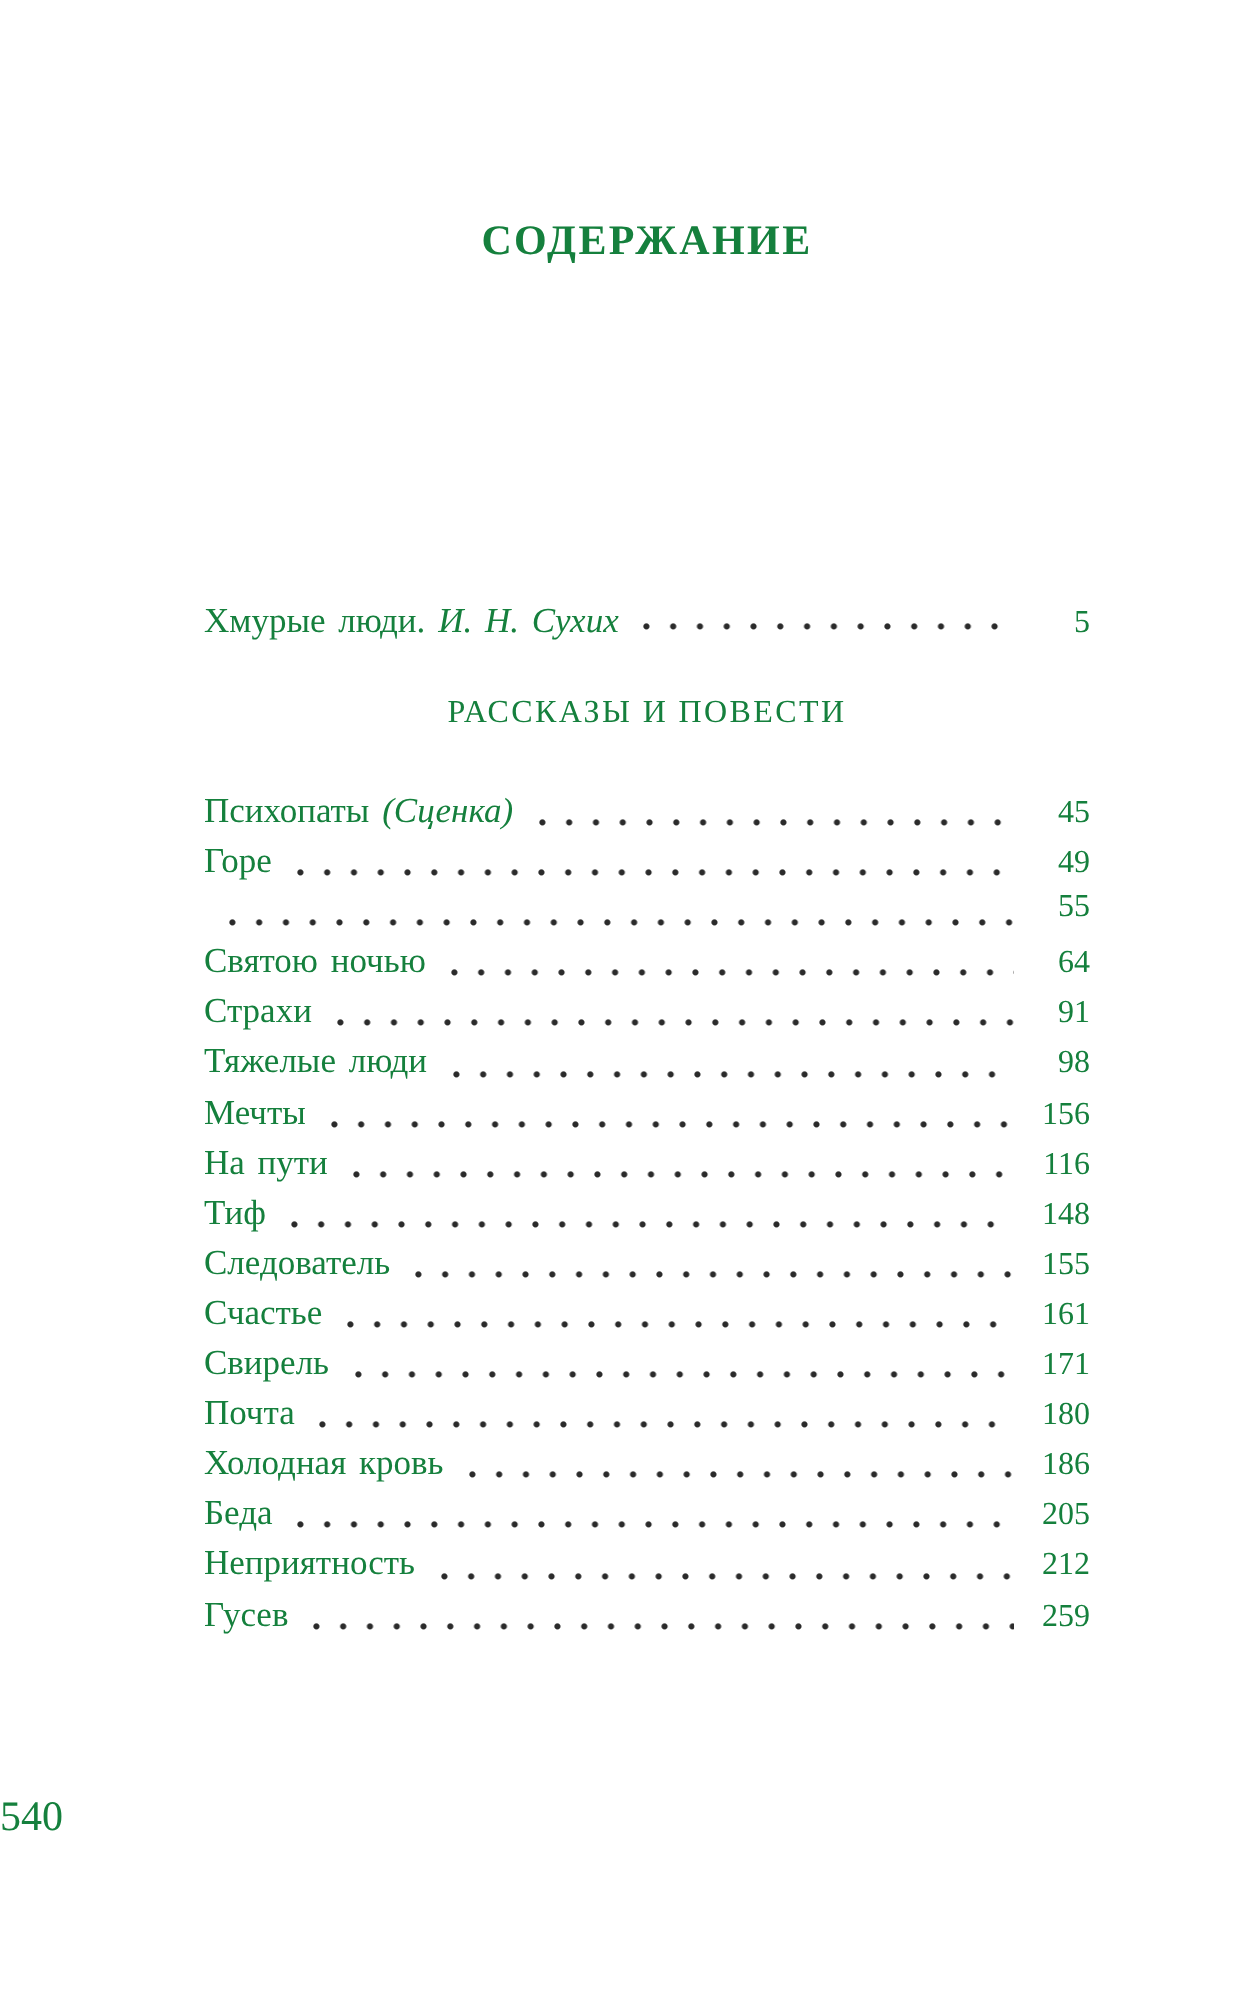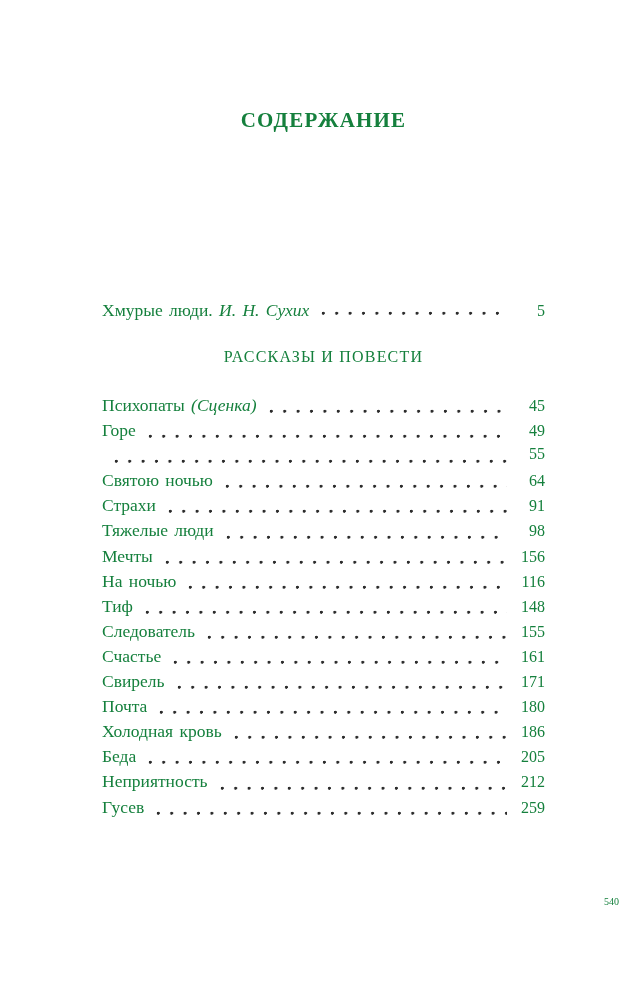--- a/index.html
+++ b/index.html
@@ -79,22 +79,22 @@
     min-width: 30px;
     text-align: right;
     font-size: 16px;
     word-spacing: normal;
   }
   .footer-folio {
     position: absolute;
     top: 896px;
     left: 0;
     right: 0;
-    text-align: right;
-    font-size: 10px;
+    text-align: left;
+    font-size: 21px;
   }
 </style>
 </head>
 <body>
 
 <div class="page">
 
   <div class="page-title">СОДЕРЖАНИЕ</div>
 
   <div class="intro">
@@ -136,21 +136,21 @@
         <span>Тяжелые люди</span>
         <span class="dots"></span>
         <span class="pg">98</span>
       </div>
       <div class="row">
         <span>Мечты</span>
         <span class="dots"></span>
         <span class="pg">156</span>
       </div>
       <div class="row">
-        <span>На ночью</span>
+        <span>На пути</span>
         <span class="dots"></span>
         <span class="pg">116</span>
       </div>
       <div class="row">
         <span>Тиф</span>
         <span class="dots"></span>
         <span class="pg">148</span>
       </div>
       <div class="row">
         <span>Следователь</span>

